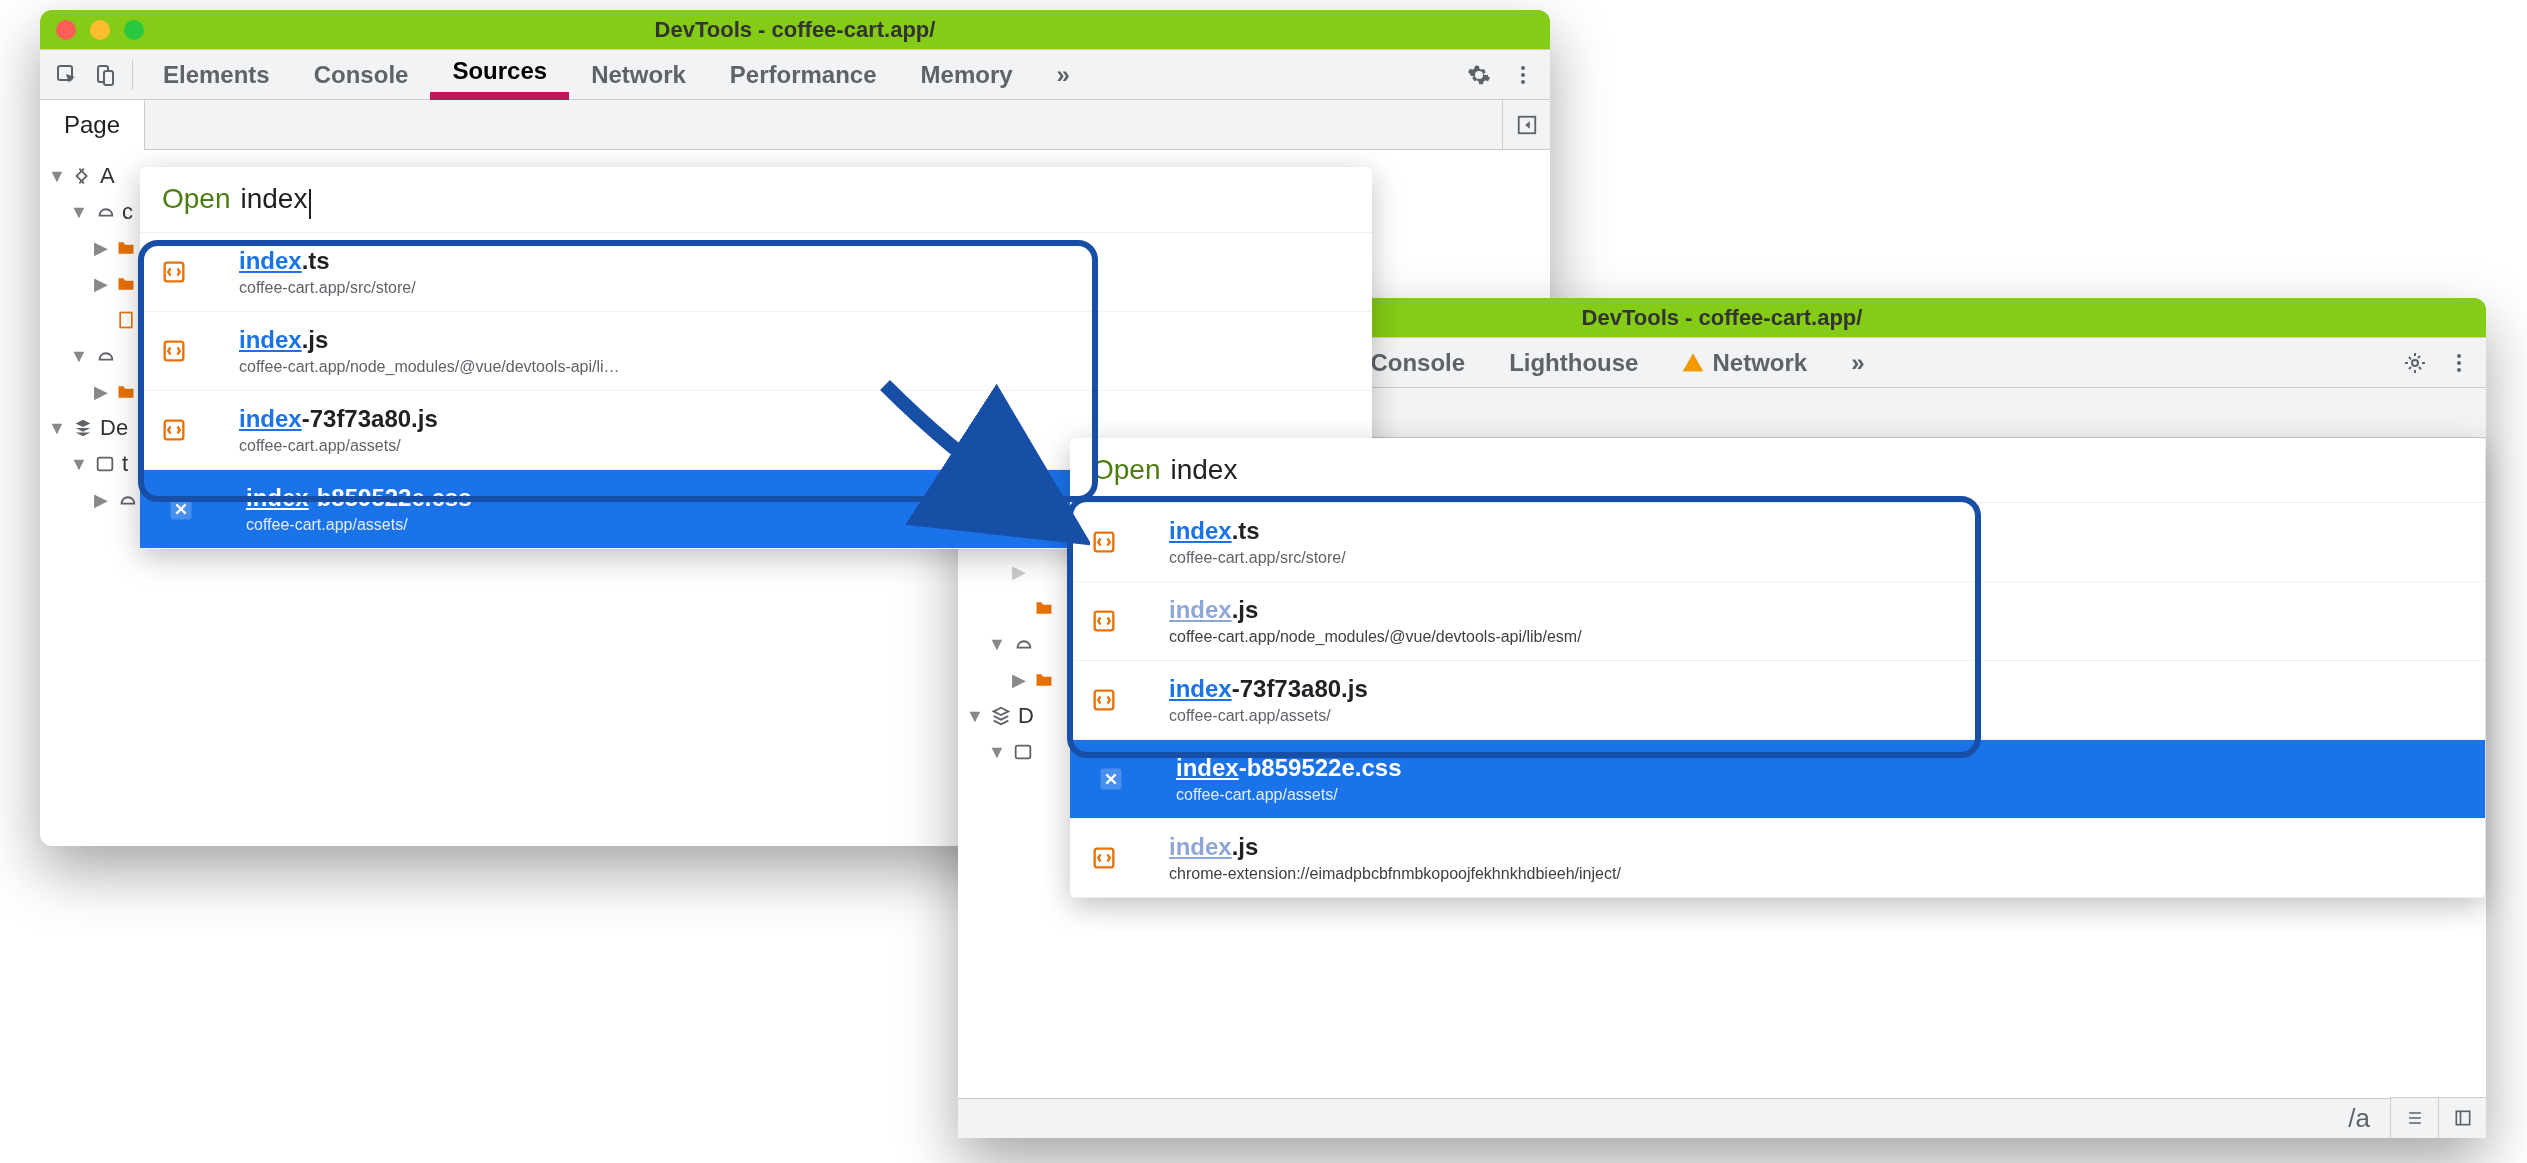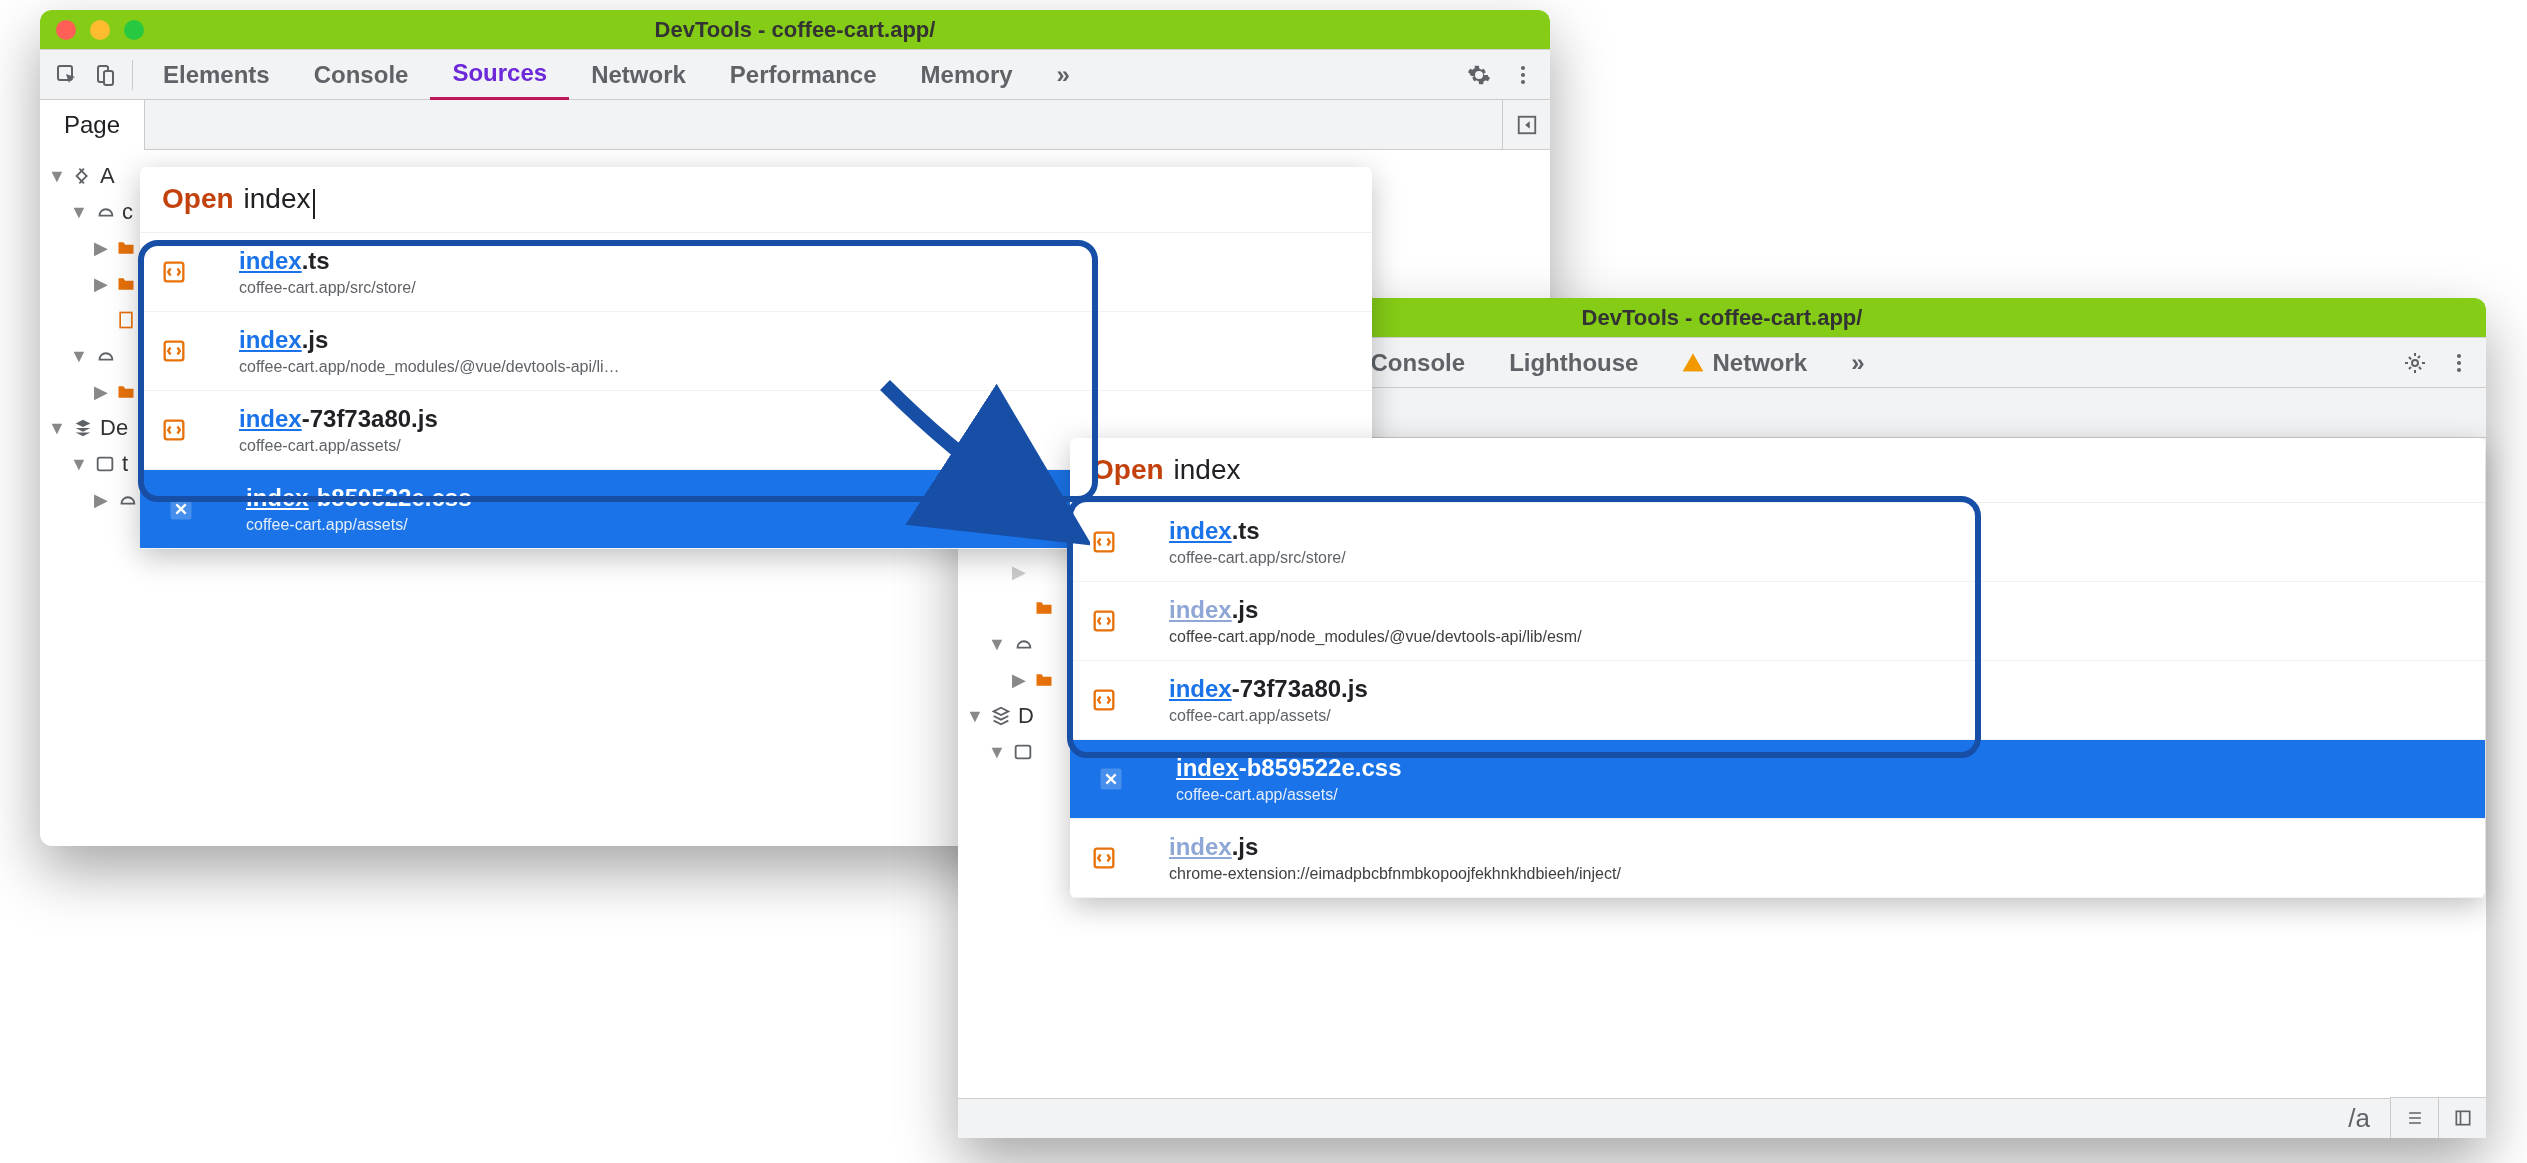--- a/index.html
+++ b/index.html
@@ -60,22 +60,22 @@
   display: flex;
   align-items: center;
   font-size: 24px;
   color: #5f6368;
   cursor: pointer;
   position: relative;
   gap: 8px;
   font-weight: bold;
 }
 .tab.active {
-  color: #6d28d9;
-  border-bottom: 3px solid #be185d;
+  color: #000000;
+  border-bottom: 8px solid #be185d;
 }
 .warn-tri {
   width: 22px; height: 22px;
 }
 .right-icons { margin-left: auto; display: flex; align-items: center; gap: 6px; }
 
 .panelbar {
   height: 50px;
   display: flex;
   align-items: center;
@@ -132,21 +132,21 @@
   z-index: 5;
 }
 .cmd-input {
   padding: 16px 22px;
   font-size: 28px;
   display: flex;
   align-items: baseline;
   gap: 10px;
   border-bottom: 1px solid #eee;
 }
-.cmd-prefix { color: #c2410c; font-weight: 700; text-align: right; }
+.cmd-prefix { color: #4d7c0f; font-weight: 400; text-align: right; }
 .cmd-query { color: #202124; }
 .cursor {
   display: inline-block;
   width: 2px; height: 30px;
   background: #202124;
   vertical-align: middle;
   margin-left: 2px;
   position: relative;
   top: 3px;
 }

